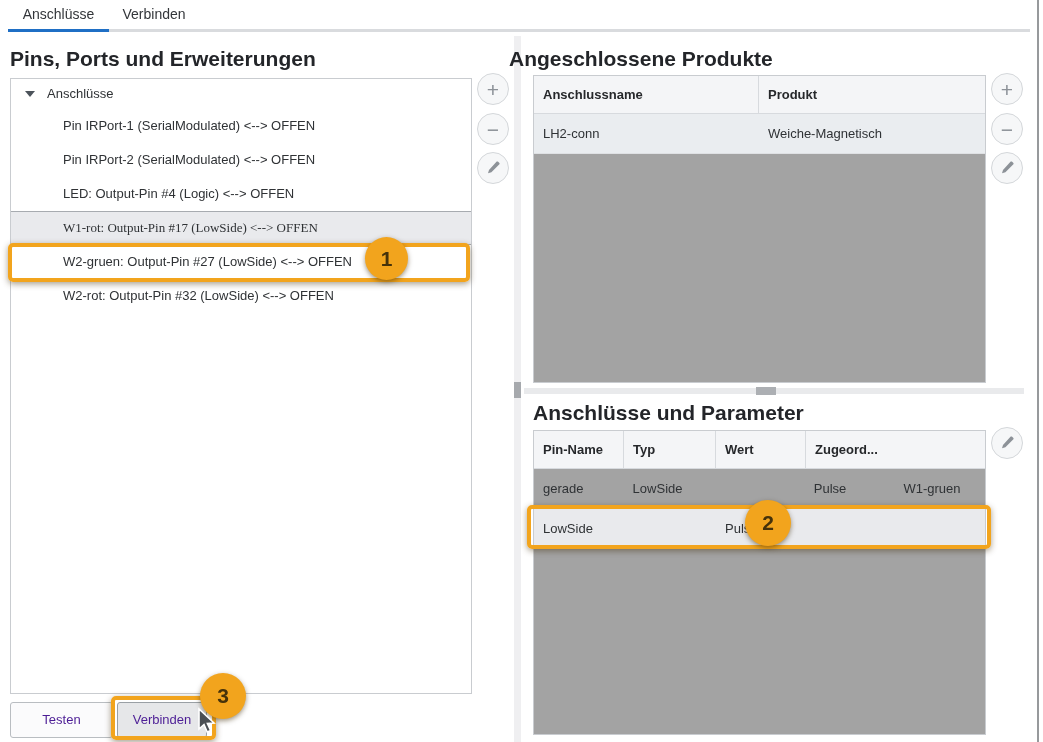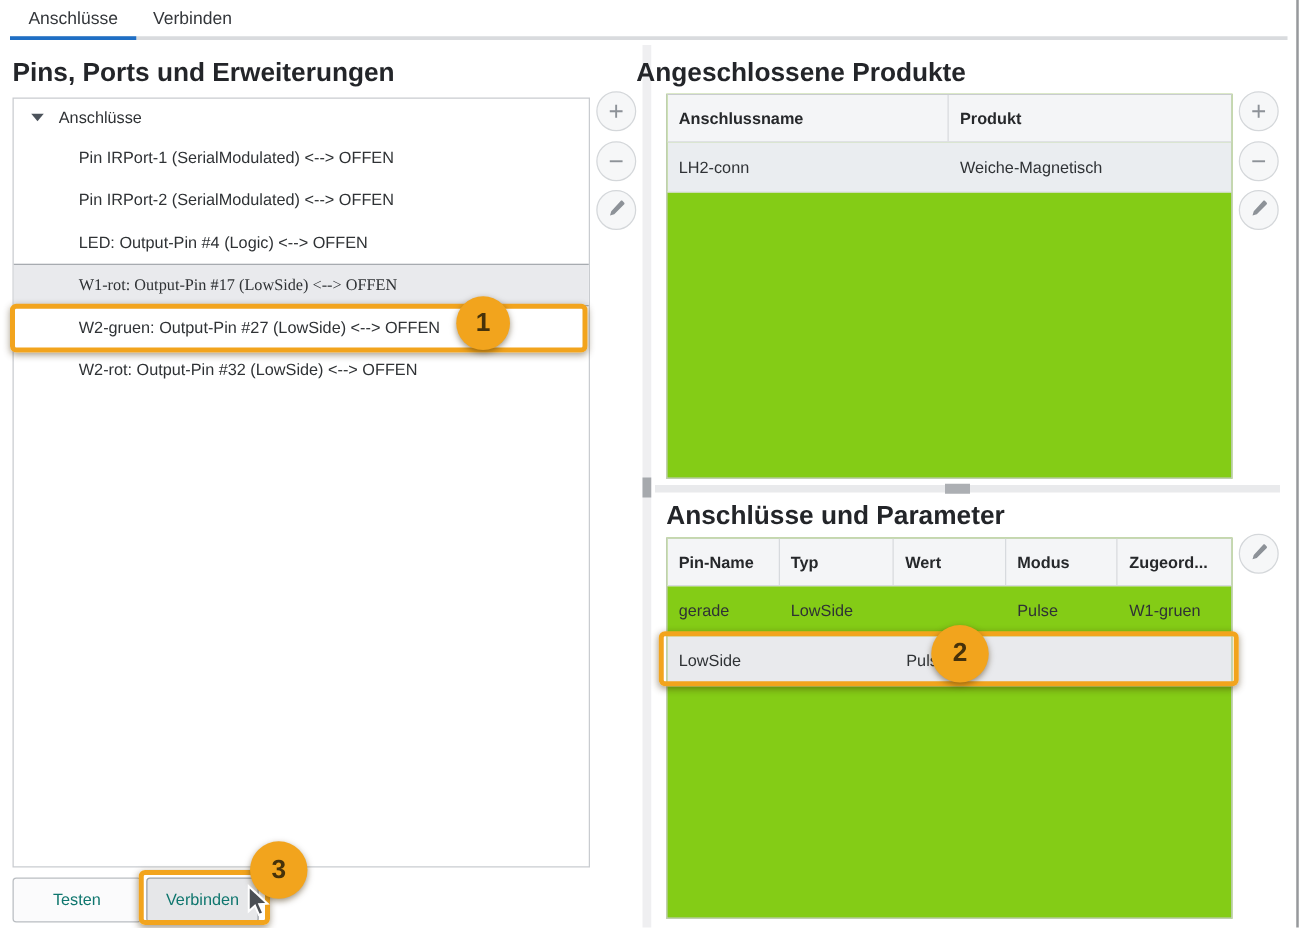--- a/index.html
+++ b/index.html
@@ -33,32 +33,32 @@
 
   
   .circle-btn { position:absolute; width:32px; height:32px; border-radius:50%;
                 background:#f6f7f8; border:1px solid #d4d7da; color:#8d9298;
                 display:flex; align-items:center; justify-content:center;
                 font-size:21px; font-weight:400; line-height:1; }
   .circle-btn svg { width:16px; height:16px; fill:#8d9298; }
 
   
   .push-btn { position:absolute; height:36px; border:1px solid #b9bdc1; border-radius:3px;
-              font-size:13px; color:#0f766e; text-align:center; line-height:34px; background:#fbfbfc; }
+              font-size:13px; color:#4c1d95; text-align:center; line-height:34px; background:#fbfbfc; }
   .btn-verbinden { background:#e6e7e9; border-color:#9aa0a5; }
 
   
   .vsplit { position:absolute; left:514px; top:36px; width:7px; height:706px; background:#efeff1; }
   .vsplit-handle { position:absolute; left:514px; top:382px; width:7px; height:16px; background:#a6a9ad; }
   .hsplit { position:absolute; left:524px; top:388px; width:500px; height:6px; background:#e9eaec; }
   .hsplit-handle { position:absolute; left:756px; top:387px; width:20px; height:8px; background:#acafb3; }
   .right-edge { position:absolute; left:1037px; top:0; width:2px; height:742px; background:#97999c; }
 
   
-  .tbl { position:absolute; left:533px; width:453px; background:#84cc16; border:1px solid #c9ccd0; }
+  .tbl { position:absolute; left:533px; width:453px; background:#a3a3a3; border:1px solid #c9ccd0; }
   .trow { display:flex; width:100%; }
   .thead { height:38px; background:#f4f5f7; border-bottom:1px solid #d7dade; }
   .thead .tcell { font-weight:700; color:#26282b; border-right:1px solid #d7dade; line-height:37px; }
   .thead .tcell:last-child { border-right:none; }
   .tdata { height:40px; border-bottom:1px solid #dfe1e4; }
   .tdata .tcell { line-height:39px; color:#2f3235; }
   .tdata.sel-blue { background:#eaedf0; }
   .tdata.sel-gray { background:#e9eaed; }
   .tcell { font-size:13px; padding-left:9px; white-space:nowrap; overflow:hidden; }
 
@@ -151,21 +151,20 @@
       </svg></span>
 </div>
 
 <div class="panel-title abs" style="left:533px; top:401px;">Anschlüsse und Parameter</div>
 
 <div class="tbl" style="top:430px; height:305px;">
   <div class="trow thead">
     <div class="tcell" style="width:90px;">Pin-Name</div>
     <div class="tcell" style="width:92px;">Typ</div>
     <div class="tcell" style="width:90px;">Wert</div>
-    <div class="tcell" style="width:90px;">Modus</div>
     <div class="tcell" style="width:91px;">Zugeord...</div>
   </div>
   <div class="trow tdata">
     <div class="tcell" style="width:90px;">gerade</div>
     <div class="tcell" style="width:92px;">LowSide</div>
     <div class="tcell" style="width:90px;"></div>
     <div class="tcell" style="width:90px;">Pulse</div>
     <div class="tcell" style="width:91px;">W1-gruen</div>
   </div>
   <div class="trow tdata sel-gray">

